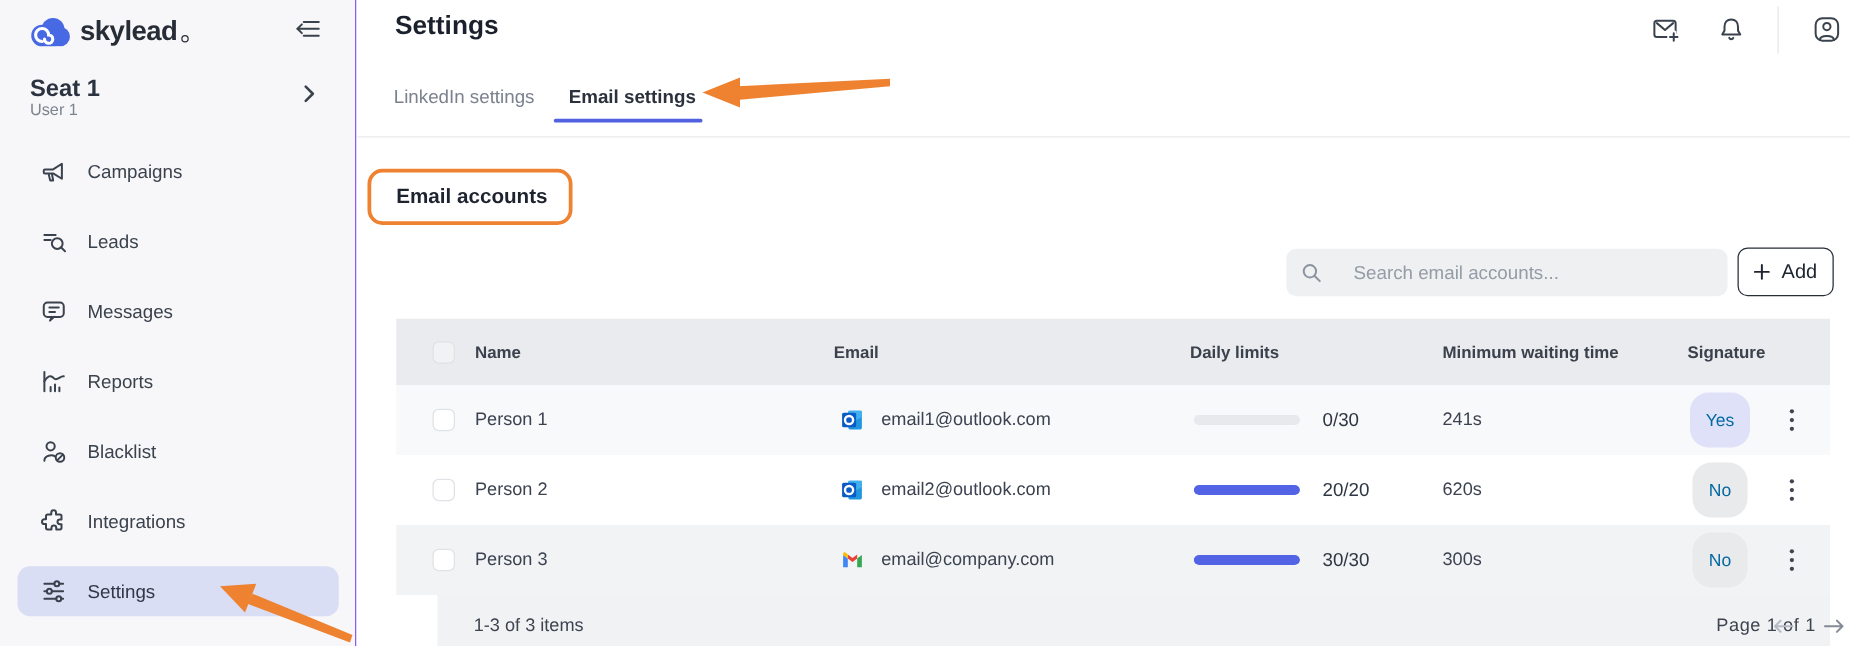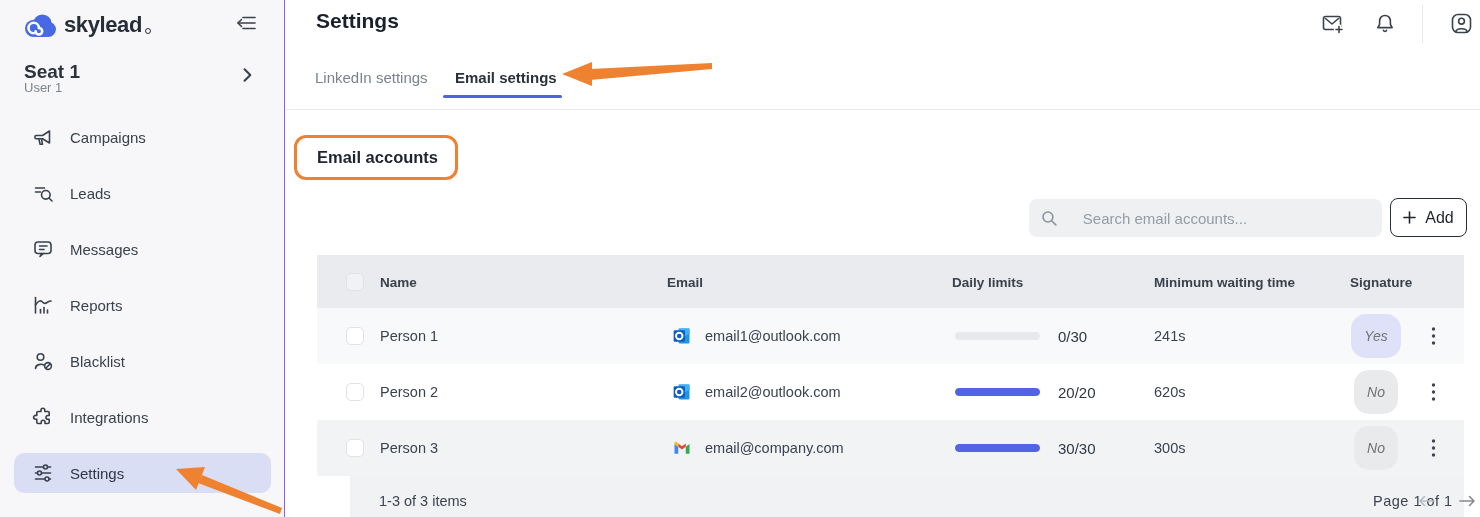--- a/index.html
+++ b/index.html
@@ -63,21 +63,21 @@
   .trow.r1 { background:#ffffff; }
   .trow.r2 { background:#f2f3f5; }
   .cell { position:absolute; top:50%; transform:translateY(-50%); white-space:nowrap; }
   .c-check { left:29px; } .c-name { left:63px; } .c-email { left:350px; }
   .c-limits { left:635px; } .c-wait { left:837px; } .c-sig { left:1033px; }
   .c-email-cell { left:355px; display:flex; align-items:center; gap:13px; }
   .c-track { left:638px; width:85px; height:8px; background:#e8e9ec; border-radius:4px; overflow:hidden; }
   .c-track .fill { height:100%; background:#5264e5; border-radius:4px; }
   .c-limit-val { left:741px; font-size:15px; color:#2f3744; }
   .c-badge { left:1014px; width:90px; display:flex; justify-content:center; }
-  .badge { padding:14px 13px; border-radius:15px; font-size:14px; color:#737373;font-style:italic; }
+  .badge { padding:14px 13px; border-radius:15px; font-size:14px; color:#0369a1; }
   .badge-yes { background:#dee1f8; }
   .badge-no  { background:#e9eaec; }
   .c-kebab { left:1106px; width:20px; display:flex; justify-content:center; cursor:pointer; }
   .cb { width:18px; height:18px; border:1px solid #dfe2e6; border-radius:5px; background:#fff; cursor:pointer; }
   .thead .cb { background:#f1f2f4; }
 
   .tfoot { position:relative; height:50px; background:#f0f2f4; font-size:14.5px; color:#3d4450;margin-left:33px; }
   .f-items { left:29px; }
   .f-page  { left:1023px; transform:translateY(-50%); letter-spacing:0.5px; }
   .f-prev  { left:1068px; cursor:pointer; } .f-next { left:1108px; cursor:pointer; }

